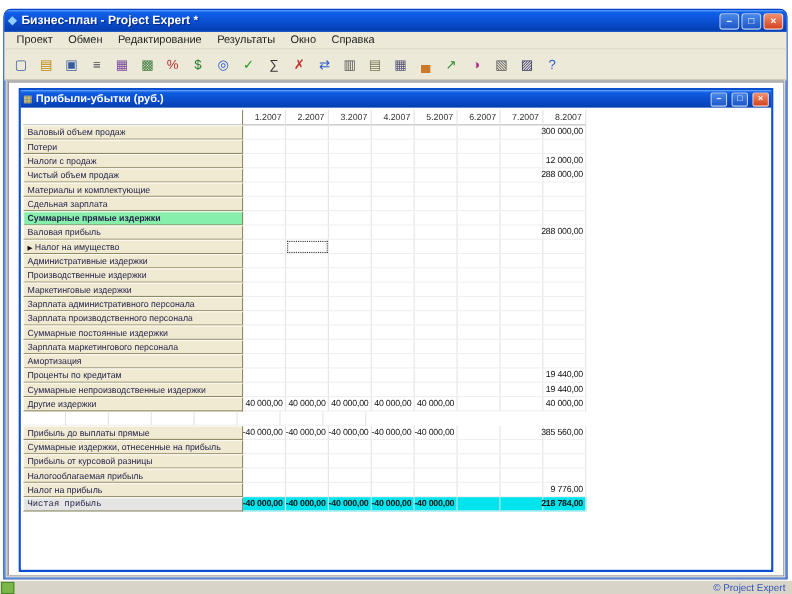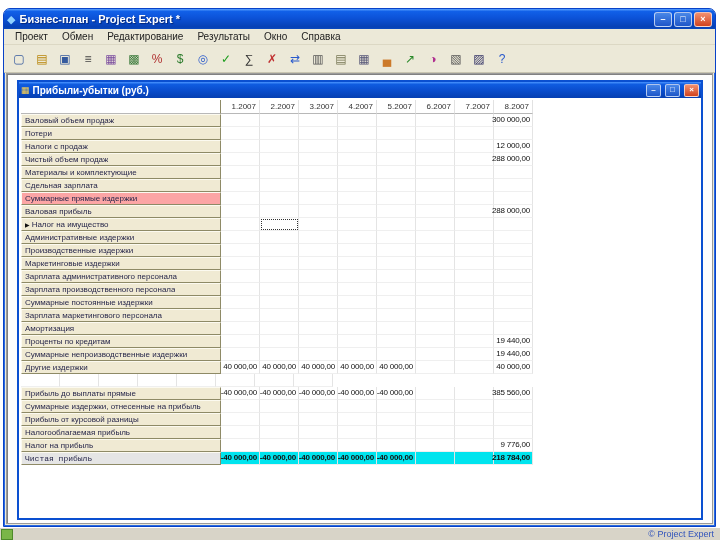--- a/index.html
+++ b/index.html
@@ -221,21 +221,21 @@
               <div class="cell"></div>
               <div class="cell"></div>
               <div class="cell"></div>
               <div class="cell"></div>
               <div class="cell"></div>
               <div class="cell"></div>
               <div class="cell"></div>
               <div class="cell"></div>
             </div>
             <div class="trow">
-              <div class="lbl" style="background: #fca5a5;">
+              <div class="lbl" style="background: #86efac; font-weight: bold;">
                 <span class="lt">Суммарные прямые издержки</span>
               </div>
               <div class="cell"></div>
               <div class="cell"></div>
               <div class="cell"></div>
               <div class="cell"></div>
               <div class="cell"></div>
               <div class="cell"></div>
               <div class="cell"></div>
               <div class="cell"></div>

